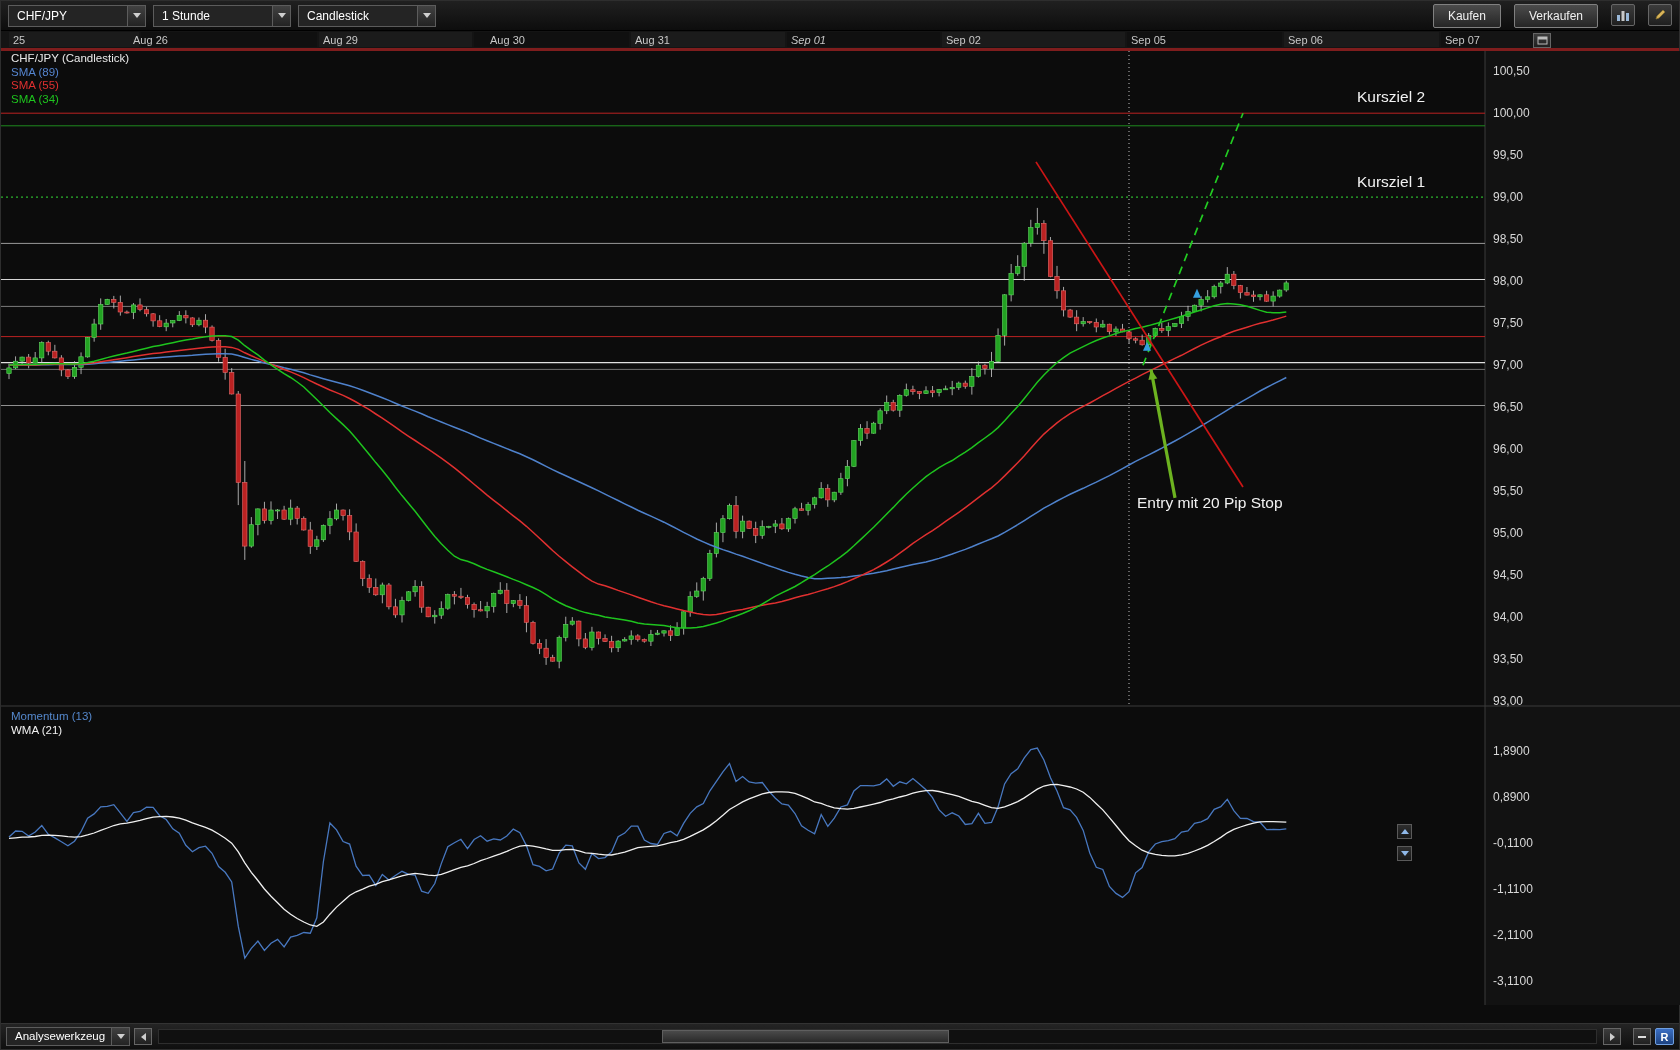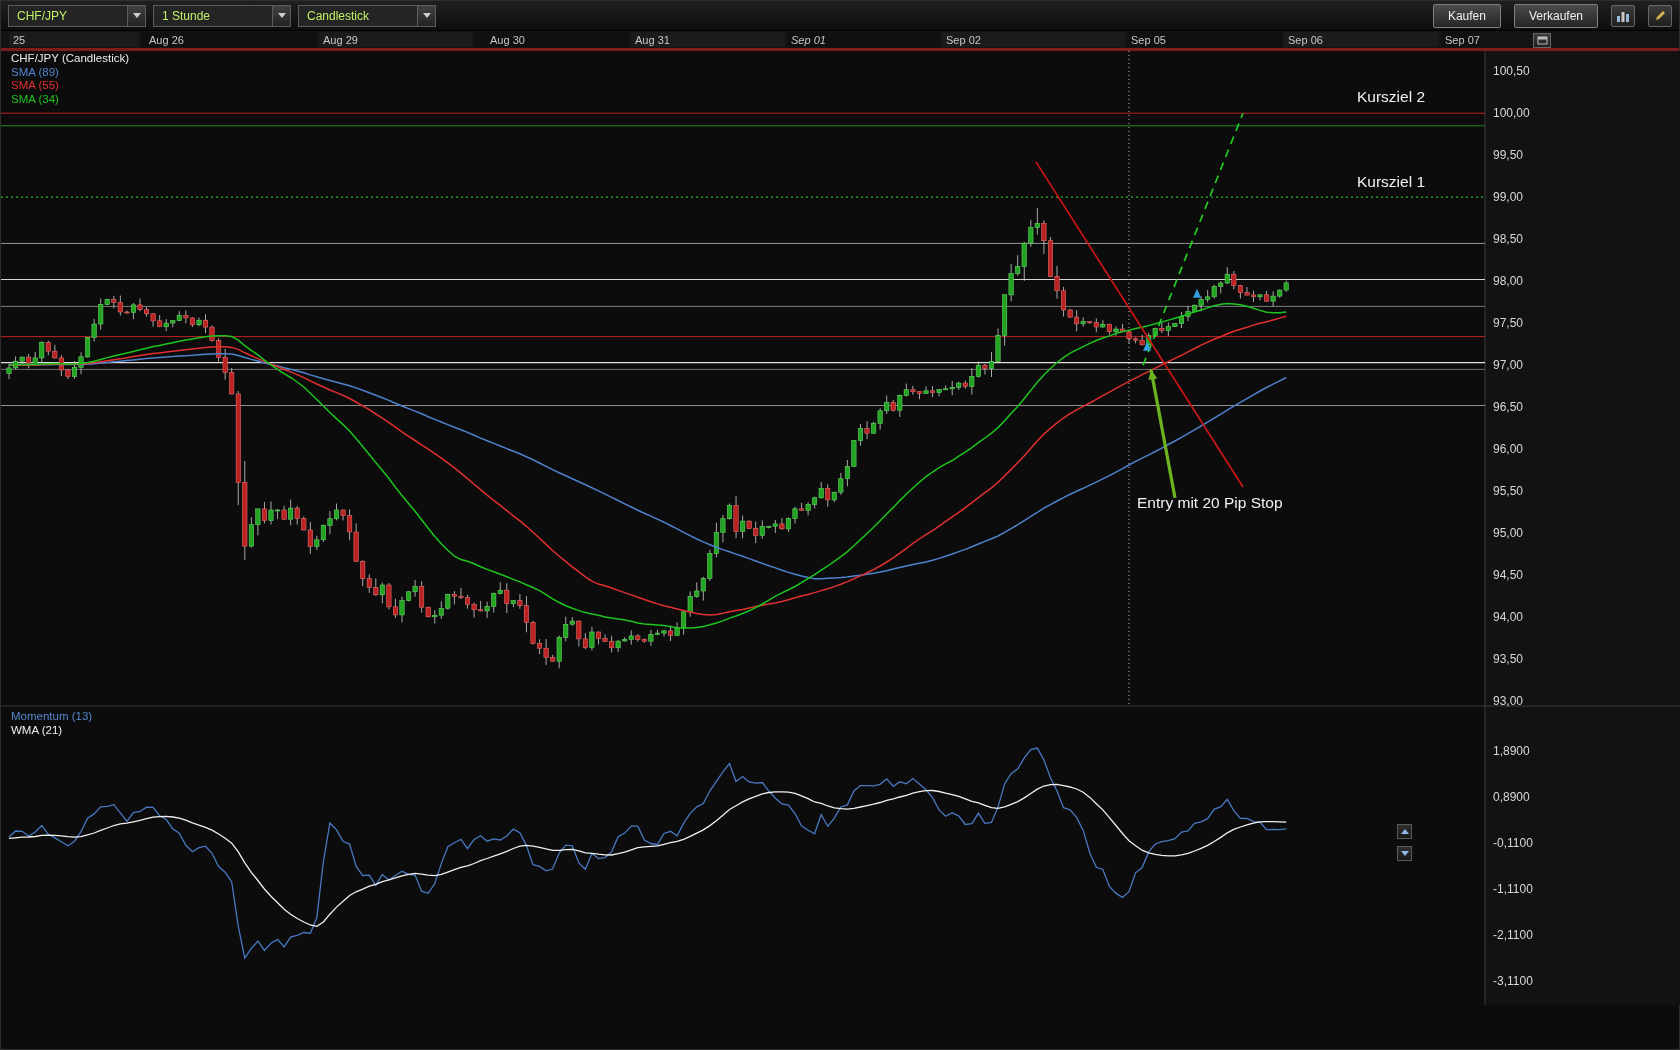--- a/index.html
+++ b/index.html
@@ -6,25 +6,25 @@
   html,body{width:1680px;height:1050px;overflow:hidden;background:#000;font-family:"Liberation Sans",sans-serif}
   .window{width:1680px;height:1050px;display:flex;flex-direction:column;background:#0c0c0c;border:1px solid #2e2e2e}
   
   .titlebar{height:20px;background:linear-gradient(#33373c,#0b0d10);display:flex;align-items:center;padding:0 5px;color:#fff;font-size:11.5px;flex:0 0 auto}
   .appicon{width:13px;height:13px;border-radius:50%;background:radial-gradient(circle at 35% 30%,#6a7684,#1a1e24 70%);margin-right:5px;border:1px solid #000}
   .wbtns{margin-left:auto;display:flex;gap:1px}
   .wbtn{width:29px;height:15px;display:flex;align-items:center;justify-content:center;background:linear-gradient(#5a5f66,#23262b);border:1px solid #787c82;border-radius:2px;cursor:pointer}
   .wbtn.close{background:linear-gradient(#e2766a,#a02a1d);border-color:#e89286}
   
   .toolbar{height:30px;background:linear-gradient(#202020,#0d0d0d);display:flex;align-items:center;gap:7px;padding:0 7px;border-bottom:1px solid #000;flex:0 0 auto}
-  .combo{display:flex;align-items:stretch;height:22px;background:#242424;border:1px solid #5c5c5c;color:#bef264;font-size:12px}
+  .combo{display:flex;align-items:stretch;height:22px;background:#242424;border:1px solid #5c5c5c;color:#ffffff;font-size:12px}
   .combo .val{padding:3px 8px 0 8px;width:118px;white-space:nowrap;overflow:hidden}
   .combo .dd{width:18px;border-left:1px solid #5c5c5c;background:linear-gradient(#414141,#232323);display:flex;align-items:center;justify-content:center;cursor:pointer}
   .tri-down{width:0;height:0;border-left:4px solid transparent;border-right:4px solid transparent;border-top:5px solid #cfcfcf}
-  .tb-right{margin-left:auto;display:flex;align-items:center;gap:13px}
+  .tb-right{margin-left:auto;display:flex;gap:13px}
   .btn{height:24px;padding:0 14px;background:linear-gradient(#4b4b4b,#252525);border:1px solid #808080;color:#f0f0f0;font-size:12px;display:flex;align-items:center;border-radius:2px;cursor:pointer}
   .iconbtn{width:24px;height:22px;display:flex;align-items:center;justify-content:center;background:linear-gradient(#3c3c3c,#1f1f1f);border:1px solid #666;border-radius:2px;cursor:pointer}
   
   .dateaxis{height:20px;background:#141414;position:relative;color:#c8c8c8;font-size:11px;border-bottom:3px solid #7f1d1d;flex:0 0 auto}
   .dateaxis .seg{position:absolute;top:1px;bottom:1px}
   .dateaxis .tick{position:absolute;top:3px;white-space:nowrap}
   .restorebtn{position:absolute;right:128px;top:2px;width:18px;height:15px;display:flex;align-items:center;justify-content:center;background:linear-gradient(#3c3c3c,#1f1f1f);border:1px solid #666;cursor:pointer}
   
   .chartwrap{position:relative;flex:1 1 auto;background:#0c0c0c}
   svg{display:block}
@@ -98,21 +98,21 @@
       <div class="seg" style="left: 140px; width: 176px; background: rgb(16, 16, 16);"></div>
       <div class="seg" style="left: 318px; width: 153px; background: rgb(27, 27, 27);"></div>
       <div class="seg" style="left: 473px; width: 155px; background: rgb(16, 16, 16);"></div>
       <div class="seg" style="left: 630px; width: 154px; background: rgb(27, 27, 27);"></div>
       <div class="seg" style="left: 786px; width: 153px; background: rgb(16, 16, 16);"></div>
       <div class="seg" style="left: 941px; width: 183px; background: rgb(27, 27, 27);"></div>
       <div class="seg" style="left: 1126px; width: 155px; background: rgb(16, 16, 16);"></div>
       <div class="seg" style="left: 1283px; width: 155px; background: rgb(27, 27, 27);"></div>
       <div class="seg" style="left: 1440px; width: 39px; background: rgb(16, 16, 16);"></div>
       <span class="tick" style="left: 12px;">25</span>
-      <span class="tick" style="left: 148px; text-align: right;">Aug 26</span>
+      <span class="tick" style="left: 132px; text-align: right;">Aug 26</span>
       <span class="tick" style="left: 322px;">Aug 29</span>
       <span class="tick" style="left: 477px; margin-left: 12px;">Aug 30</span>
       <span class="tick" style="left: 634px;">Aug 31</span>
       <span class="tick" style="left: 790px; font-style: italic;">Sep 01</span>
       <span class="tick" style="left: 945px;">Sep 02</span>
       <span class="tick" style="left: 1130px;">Sep 05</span>
       <span class="tick" style="left: 1287px;">Sep 06</span>
       <span class="tick" style="left: 1444px;">Sep 07</span>
     </div>
 
@@ -583,14 +583,35 @@
         </g>
       </svg>
     <button class="minibtn" style="top:773px">
         <span class="tri-up-s"></span>
       </button>
     <button class="minibtn" style="top:795px">
         <span class="tri-down-s"></span>
       </button>
   </div>
 
+  <div class="bottombar">
+    <div class="combo small">
+      <span class="val">Analysewerkzeug</span>
+      <span class="dd">
+          <span class="tri-down"></span>
+        </span>
+    </div>
+    <span class="sq">
+        <span class="tri-left"></span>
+      </span>
+    <div class="track">
+      <div class="thumb"></div>
+    </div>
+    <span class="sq">
+        <span class="tri-right"></span>
+      </span>
+    <span class="sq" style="margin-left:8px">
+        <span class="minus"></span>
+      </span>
+    <button class="rbtn">R</button>
+  </div>
 
 </div>
 
 </body></html>

